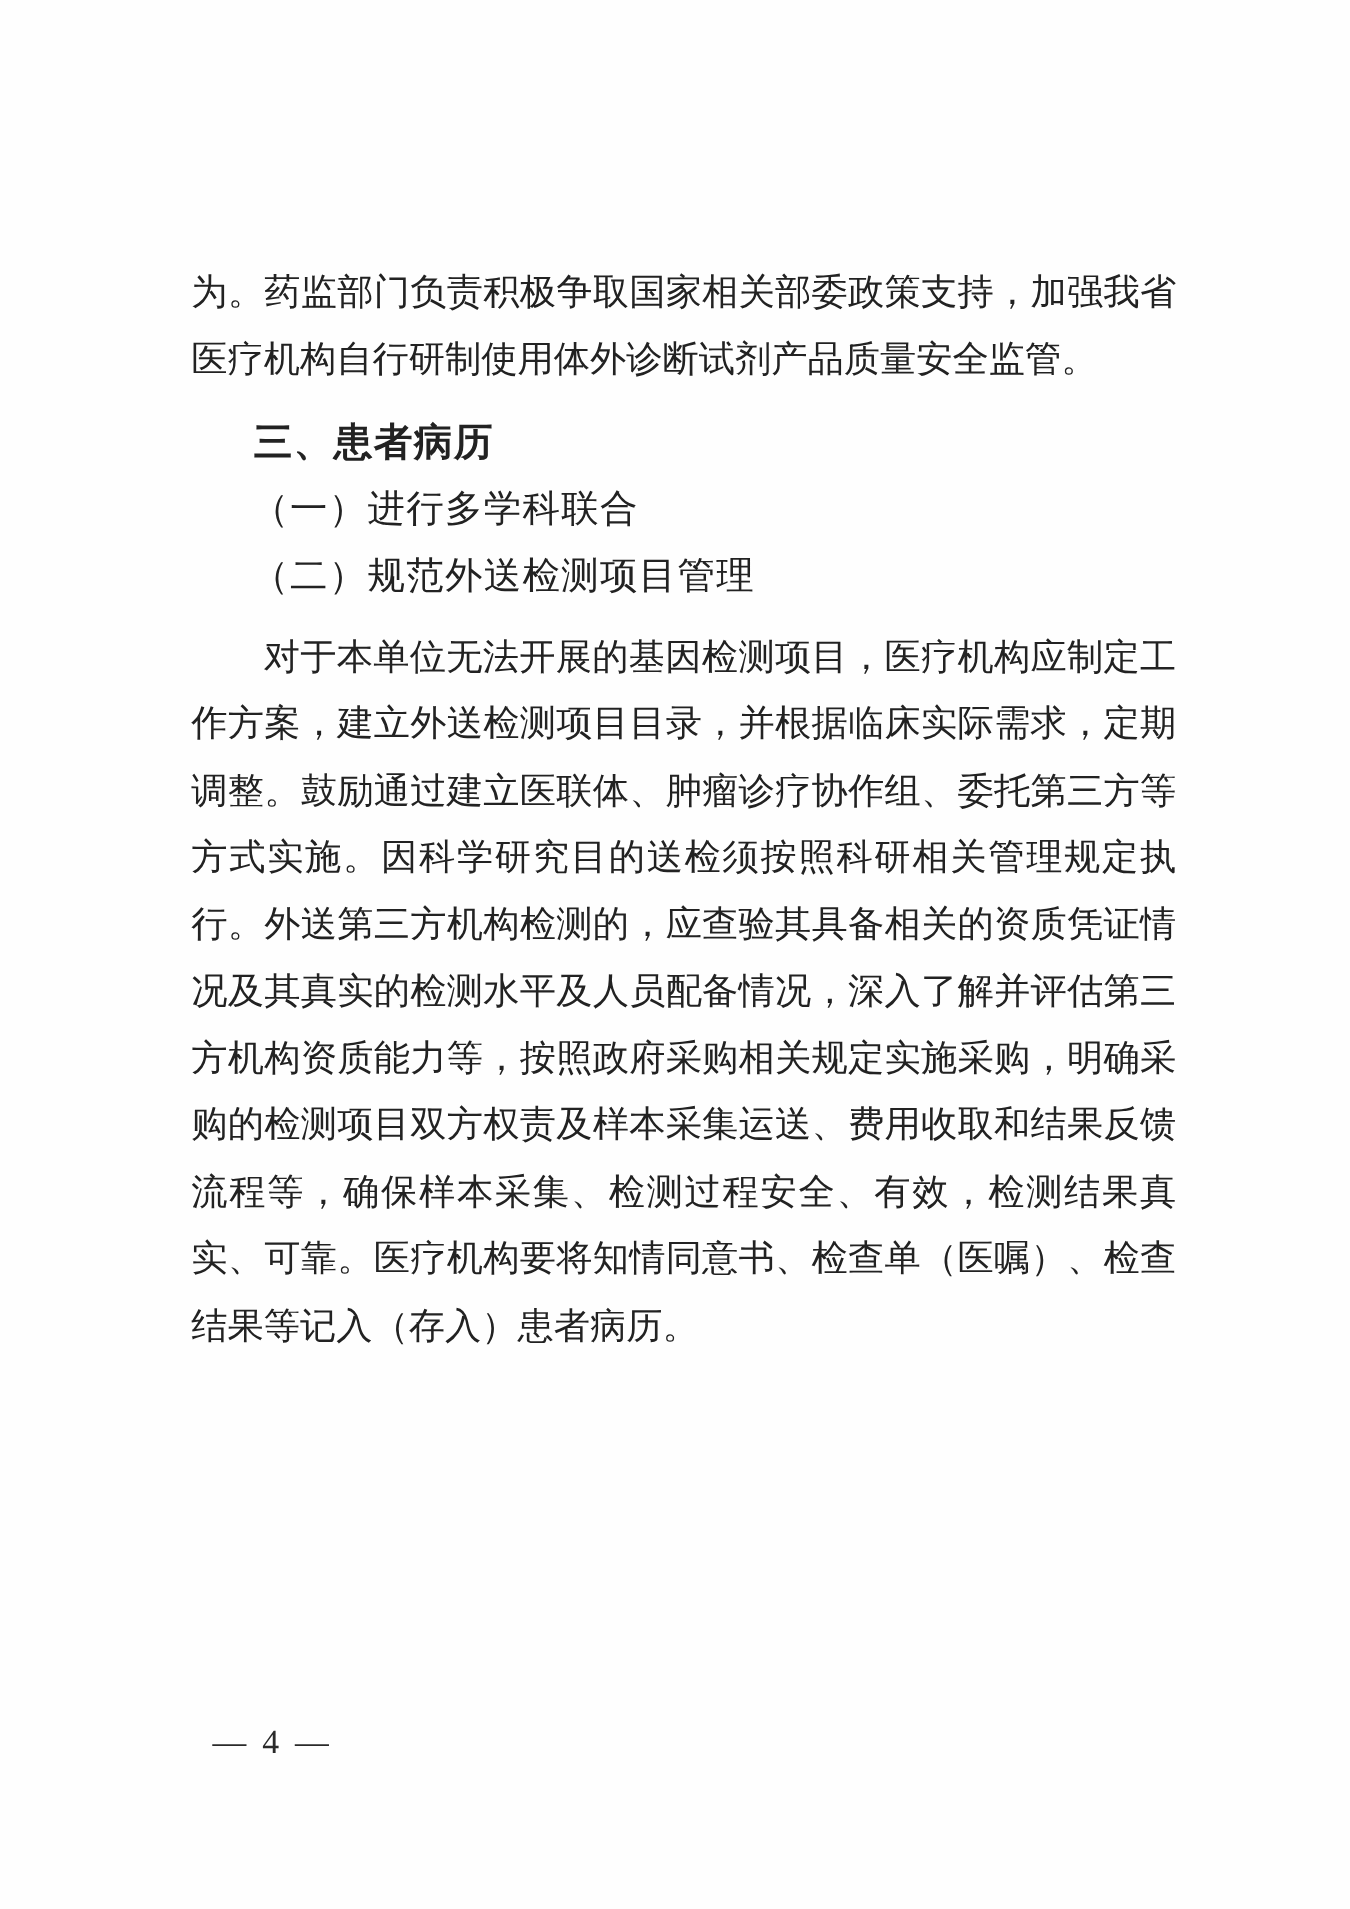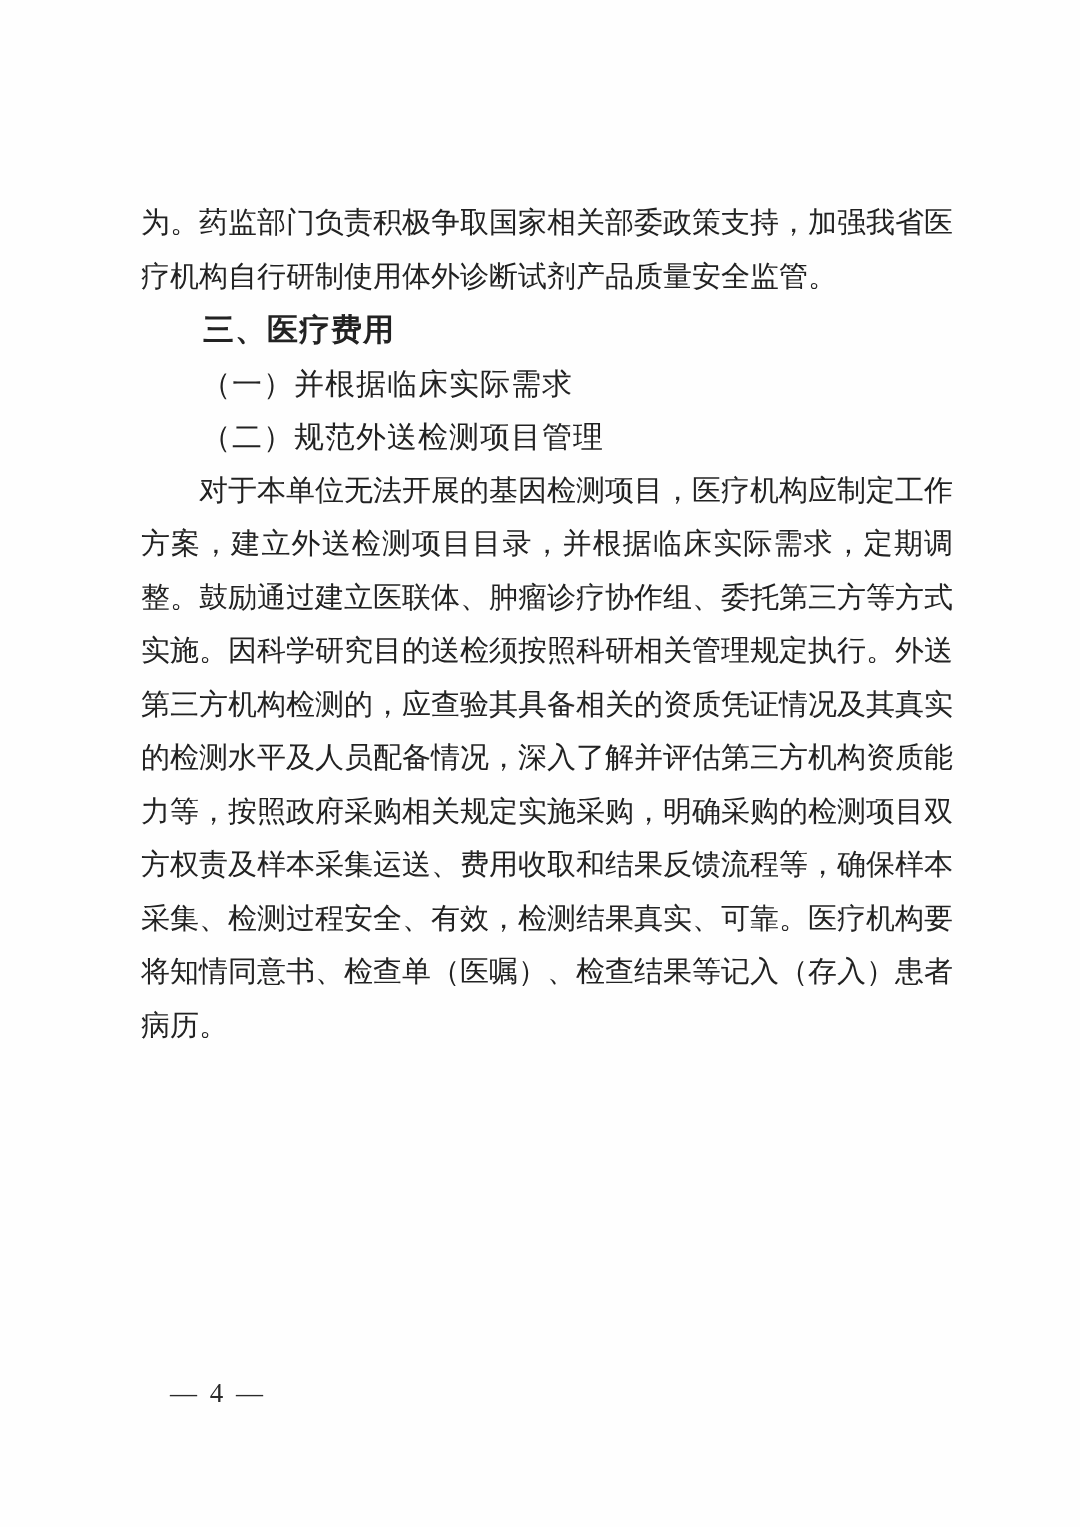--- a/index.html
+++ b/index.html
@@ -21,21 +21,21 @@
     left: 141px;
     top: 196px;
     width: 812px;
     font-size: 29px;
     line-height: 53.5px;
     text-align: justify;
     text-justify: inter-character;
     line-break: strict;
   }
   .para {
-    margin: 0;
+    margin: 12px;
     text-indent: 2em;
   }
   .para.no-indent {
     text-indent: 0;
   }
   .heading {
     margin: 0;
     text-indent: 2em;
     font-family: "Liberation Sans", sans-serif;
     font-weight: bold;
@@ -62,19 +62,19 @@
     letter-spacing: 3px;
     color: #2a2a2a;
   }
 </style>
 </head>
 <body>
 
 <div class="page">
   <div class="doc-body">
     <p class="para no-indent">为。药监部门负责积极争取国家相关部委政策支持，加强我省医疗机构自行研制使用体外诊断试剂产品质量安全监管。</p>
-    <h2 class="heading">三、医疗费用</h2>
-    <h3 class="subheading">（一）并根据临床实际需求</h3>
+    <h2 class="heading">三、患者病历</h2>
+    <h3 class="subheading">（一）进行多学科联合</h3>
     <h3 class="subheading">（二）规范外送检测项目管理</h3>
     <p class="para">对于本单位无法开展的基因检测项目，医疗机构应制定工作方案，建立外送检测项目目录，并根据临床实际需求，定期调整。鼓励通过建立医联体、肿瘤诊疗协作组、委托第三方等方式实施。因科学研究目的送检须按照科研相关管理规定执行。外送第三方机构检测的，应查验其具备相关的资质凭证情况及其真实的检测水平及人员配备情况，深入了解并评估第三方机构资质能力等，按照政府采购相关规定实施采购，明确采购的检测项目双方权责及样本采集运送、费用收取和结果反馈流程等，确保样本采集、检测过程安全、有效，检测结果真实、可靠。医疗机构要将知情同意书、检查单（医嘱）、检查结果等记入（存入）患者病历。</p>
   </div>
   <div class="footer-pagenum">— 4 —</div>
 </div>
 
 </body></html>

